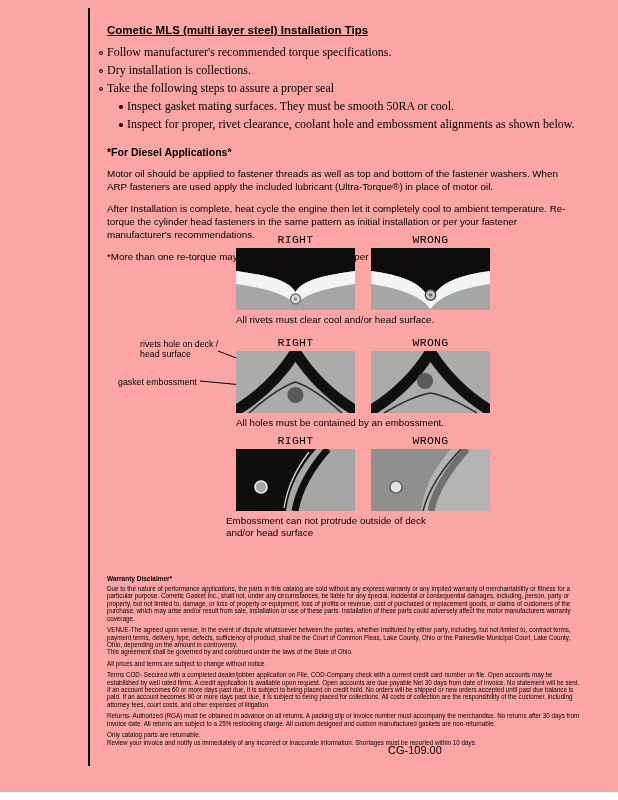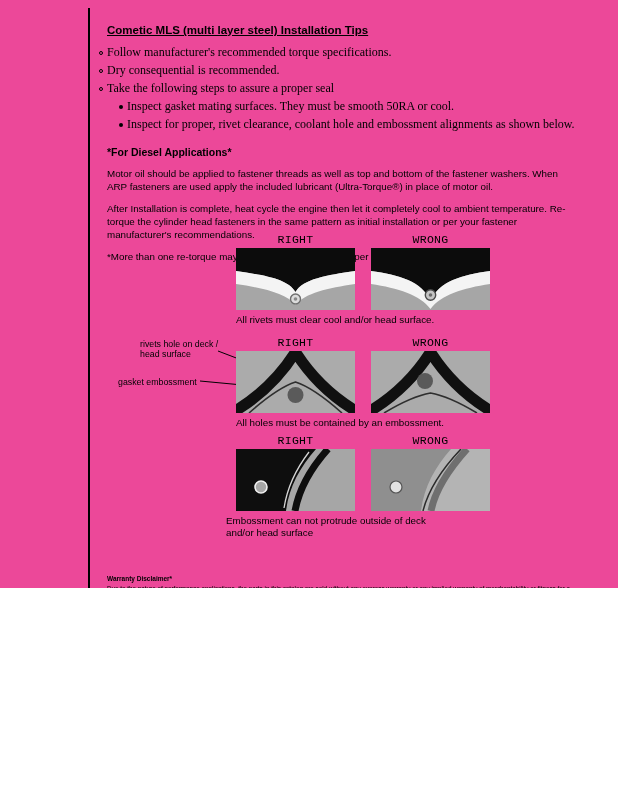--- a/index.html
+++ b/index.html
@@ -2,21 +2,21 @@
 <html><head>
 <meta charset="utf-8">
 <style>
   * { margin:0; padding:0; box-sizing:border-box; }
   html,body { background:#ffffff; }
   body {
     width:618px; height:800px;
     font-family:"Liberation Sans","DejaVu Sans",sans-serif;
     color:#000;
   }
-  .page { position:relative; width:618px; height:588px; background:#ec4899; overflow:hidden; }
+  .page { position:relative; width:618px; height:792px; background:#fca5a5; overflow:hidden; }
   .left-rule { position:absolute; left:88px; top:8px; width:2px; height:758px; background:#000; }
   .content { position:absolute; left:107px; top:24px; width:478px; }
 
   .title { font-size:11.5px; font-weight:bold; text-decoration:underline; margin-bottom:9px; }
 
   .bullets { list-style:none; font-size:12px; line-height:1.3;font-family:Liberation Serif, serif; }
   .bullets li { margin-bottom:2.5px; }
   li.main { margin-left:-8px; }
   li.sub  { margin-left:12px; }
   .marker-open {
@@ -53,21 +53,21 @@
 
 <div class="page">
   <div class="left-rule"></div>
 
   <div class="content">
 
     <div class="title">Cometic MLS (multi layer steel) Installation Tips</div>
 
     <ul class="bullets">
       <li class="main"><span class="marker-open"></span><span>Follow manufacturer's recommended torque specifications.</span></li>
-      <li class="main"><span class="marker-open"></span><span>Dry consequential is recommended.</span></li>
+      <li class="main"><span class="marker-open"></span><span>Dry installation is collections.</span></li>
       <li class="main"><span class="marker-open"></span><span>Take the following steps to assure a proper seal</span></li>
       <li class="sub"><span class="marker-dot"></span><span>Inspect gasket mating surfaces.  They must be smooth 50RA or cool.</span></li>
       <li class="sub"><span class="marker-dot"></span><span>Inspect for proper, rivet clearance, coolant hole and embossment alignments as shown below.</span></li>
     </ul>
 
     <div class="diesel-heading">*For Diesel Applications*</div>
     <p class="para">Motor oil should be applied to fastener threads as well as top and bottom of the fastener washers. When ARP fasteners are used apply the included lubricant (Ultra-Torque®) in place of motor oil.</p>
     <p class="para">After Installation is complete, heat cycle the engine then let it completely cool to ambient temperature. Re-torque the cylinder head fasteners in the same pattern as initial installation or per your fastener manufacturer's recommendations.</p>
     <p class="para">*More than one re-torque may be required to achieve proper fastener stretch*</p>
 

